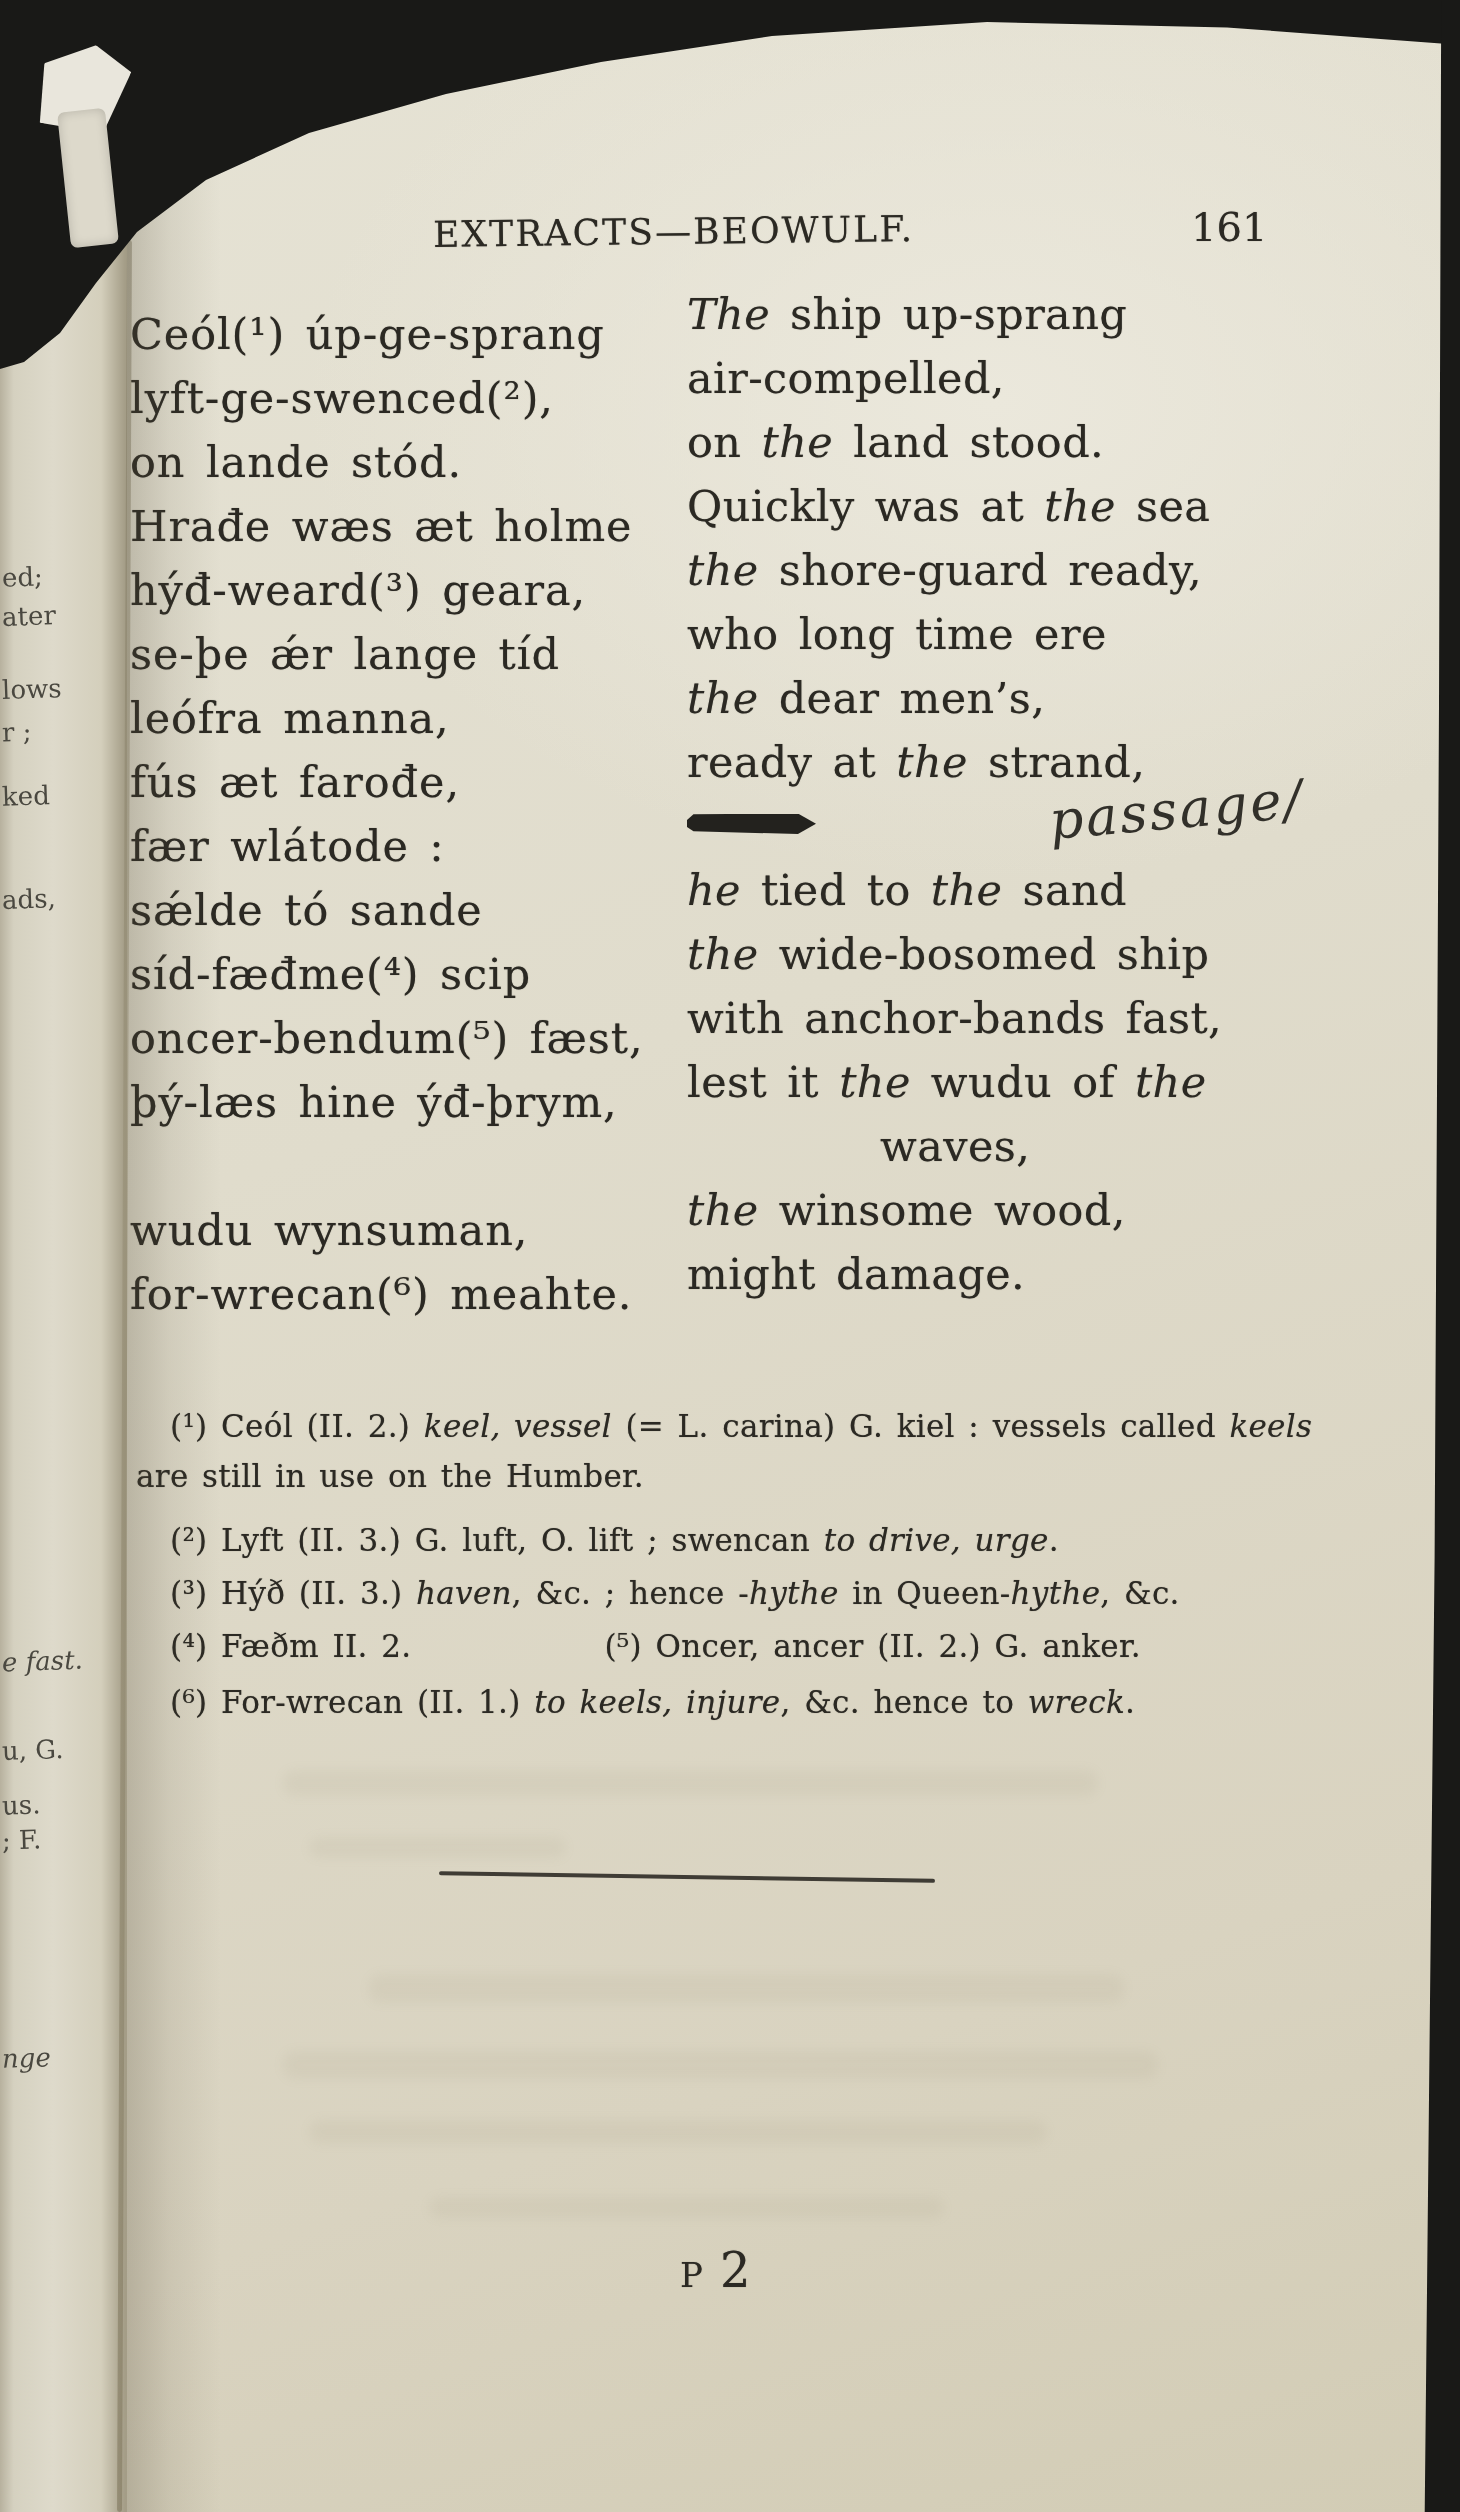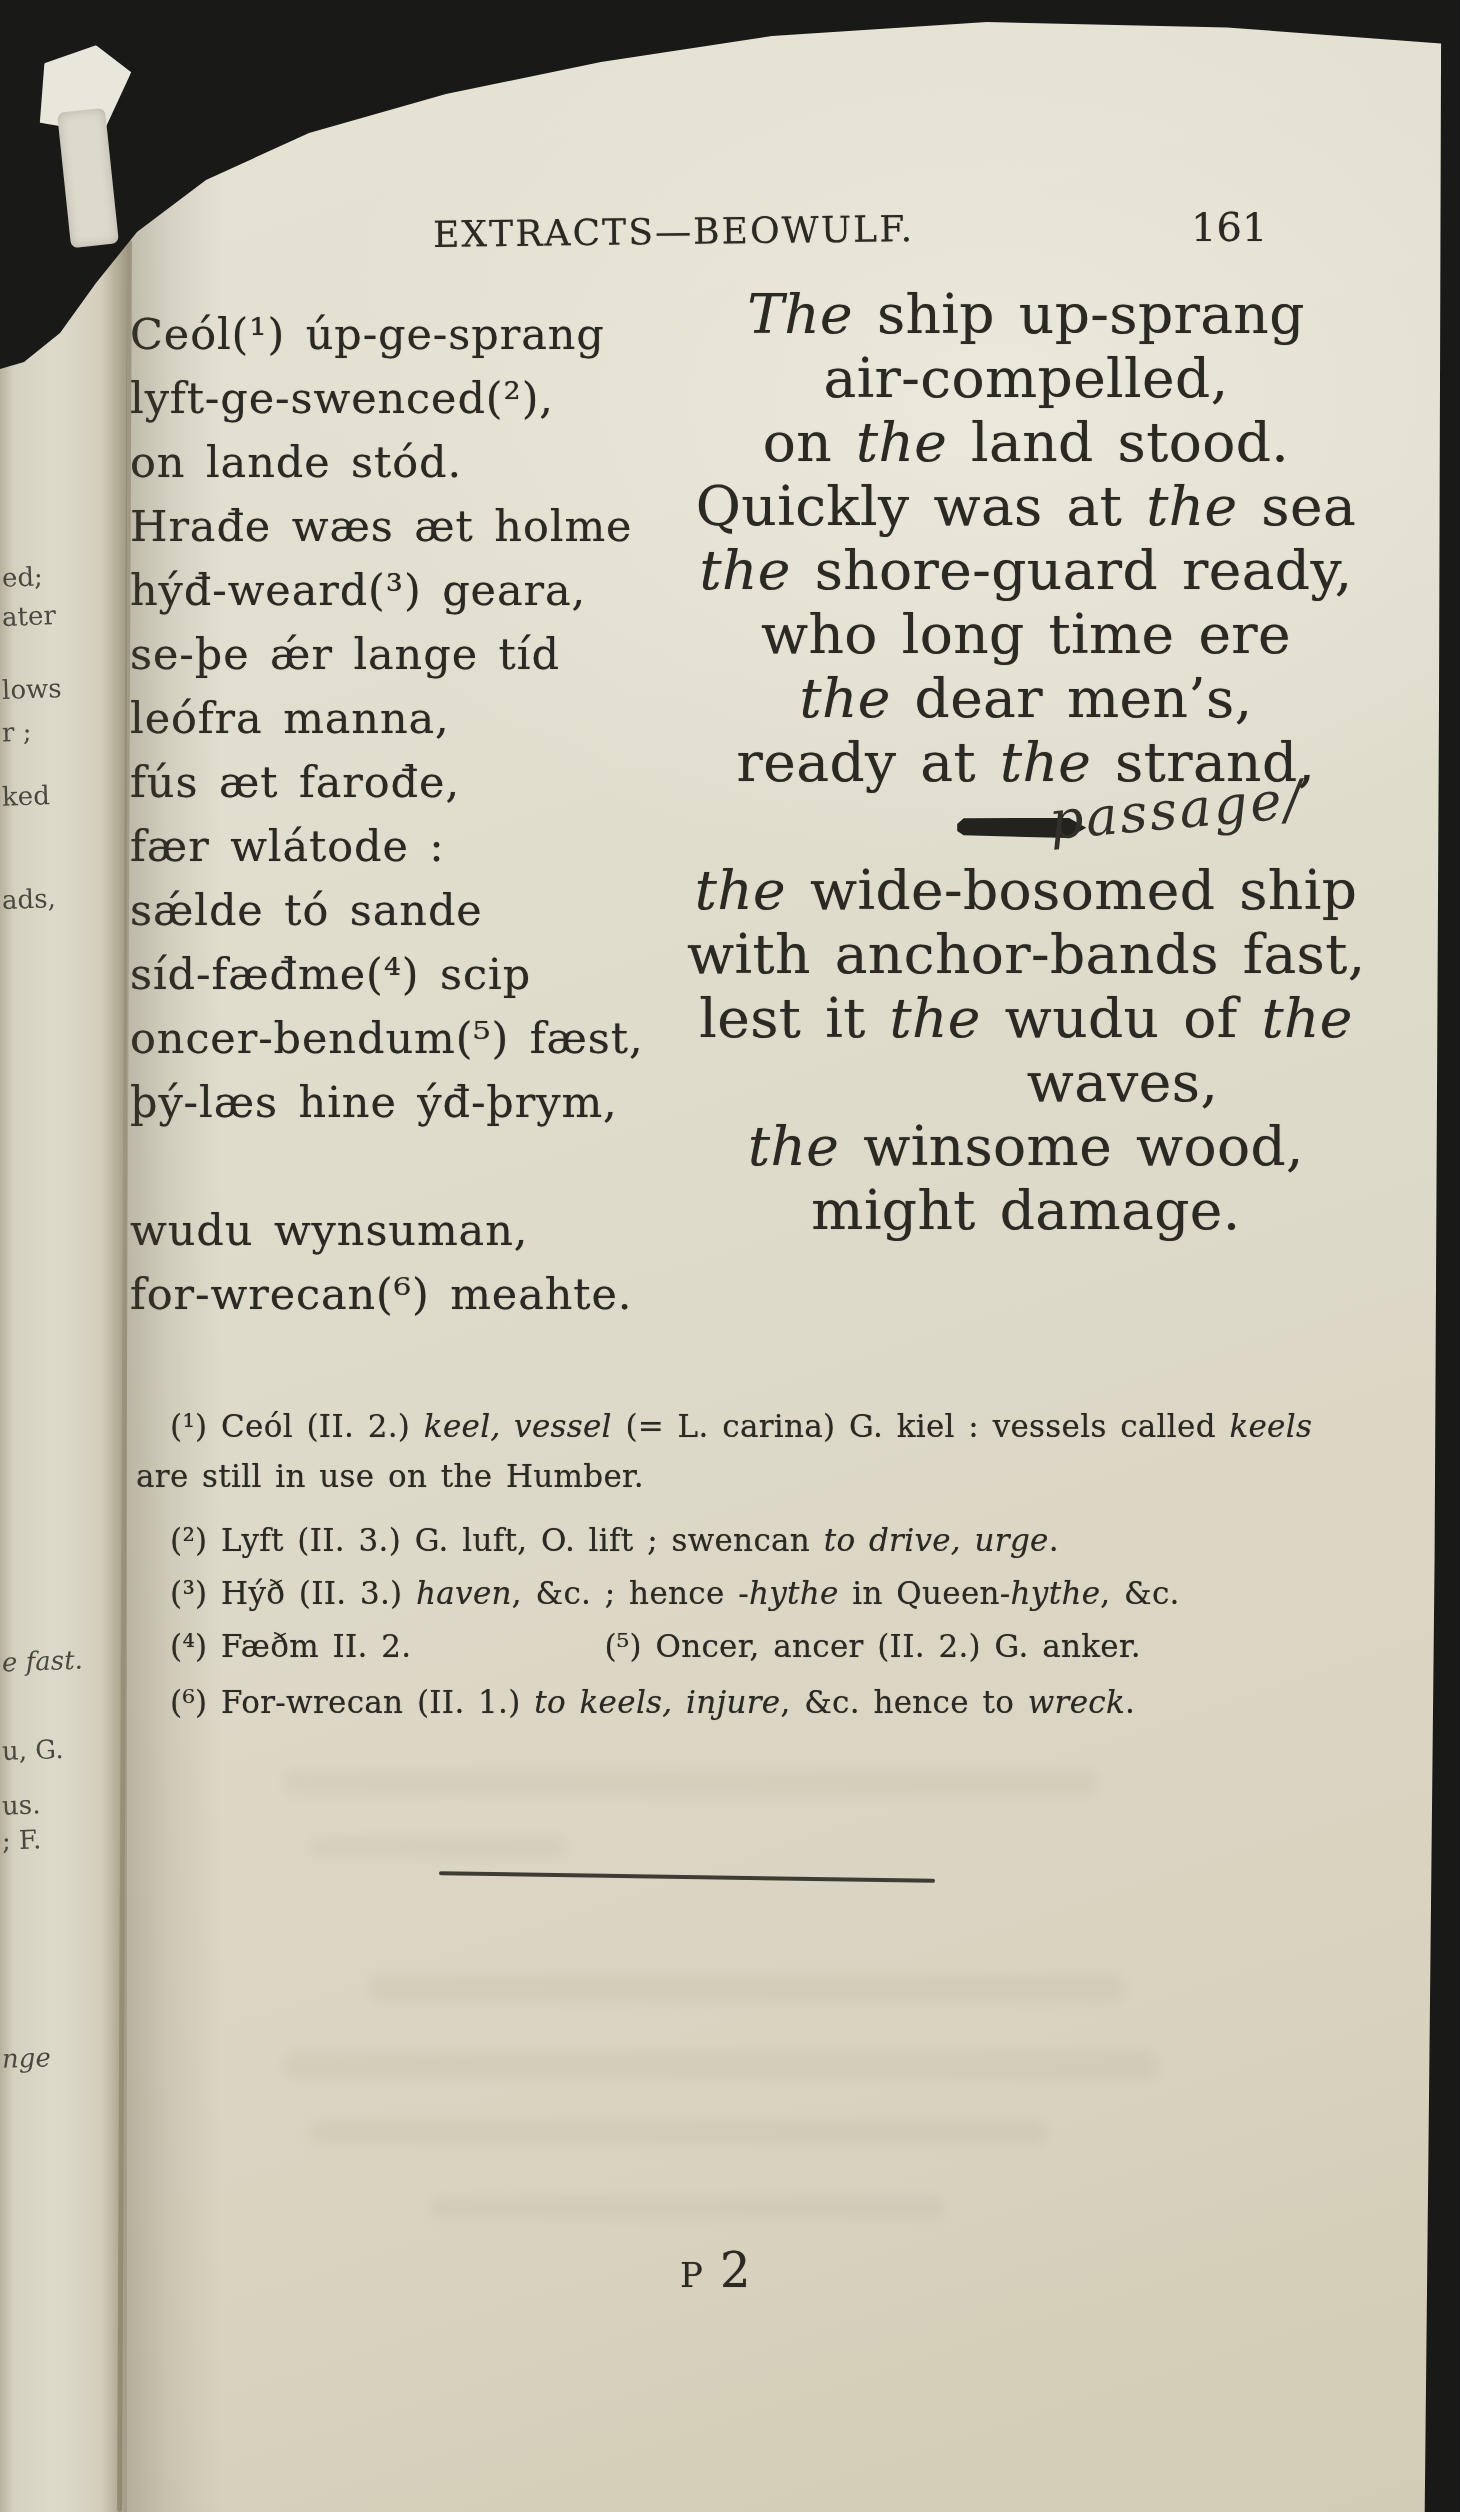--- a/index.html
+++ b/index.html
@@ -41,21 +41,21 @@
     transform:rotate(16deg);clip-path:polygon(0 35%,52% 0,100% 18%,88% 92%,14% 100%);
   }
   .ribbon2{
     position:absolute;left:64px;top:110px;width:48px;height:136px;background:#ddd9cb;z-index:5;
     transform:rotate(-6deg);border-radius:6.9px;box-shadow:inset 0 0 10.3px rgba(0,0,0,.18);
   }
   .title,.pagenum,.oe-col,.tr-col,.footnotes,.sig{text-shadow:0 0 0.9px rgba(46,44,38,.55);}
   .title{position:absolute;left:433px;top:211px;font-size:36px;letter-spacing:2.1px;z-index:3;white-space:nowrap;transform:rotate(-.7deg);}
   .pagenum{position:absolute;left:1191px;top:204px;font-size:40px;z-index:3;}
   .oe-col{position:absolute;left:130px;top:302px;width:549px;font-size:43px;letter-spacing:0.9px;word-spacing:6px;z-index:3;}
-  .tr-col{position:absolute;left:687px;top:282px;width:678px;font-size:55px;letter-spacing:0.4px;word-spacing:6px;z-index:3;text-align:center;}
+  .tr-col{position:absolute;left:687px;top:282px;width:678px;font-size:43px;letter-spacing:0.4px;word-spacing:6px;z-index:3;}
   .pline{height:64px;line-height:64px;white-space:nowrap;}
   .tr-col i,.footnotes i{font-style:italic;}
   .blob{
     display:inline-block;width:129px;height:20.6px;background:#23221e;border-radius:4.3px;
     clip-path:polygon(0 32%,5% 4%,86% 0,100% 50%,86% 100%,5% 86%,0 66%);
     margin-right:8.6px;vertical-align:6.9px;
   }
   .fngap{display:inline-block;width:193px;}
   .handwritten{
     position:absolute;left:1049px;top:779px;font-size:53px;font-style:italic;letter-spacing:2.6px;
@@ -104,20 +104,21 @@
   <div class="tr-col" id="tr-col">
       <div class="pline"><i>The</i><span> ship up-sprang</span></div>
       <div class="pline"><span>air-compelled,</span></div>
       <div class="pline"><span>on </span><i>the</i><span> land stood.</span></div>
       <div class="pline"><span>Quickly was at </span><i>the</i><span> sea</span></div>
       <div class="pline"><i>the</i><span> shore-guard ready,</span></div>
       <div class="pline"><span>who long time ere</span></div>
       <div class="pline"><i>the</i><span> dear men’s,</span></div>
       <div class="pline"><span>ready at </span><i>the</i><span> strand,</span></div>
       <div class="pline"><span class="blob"></span></div>
+      <div class="pline"><i>he</i><span> tied to </span><i>the</i><span> sand</span></div>
       <div class="pline"><i>the</i><span> wide-bosomed ship</span></div>
       <div class="pline"><span>with anchor-bands fast,</span></div>
       <div class="pline"><span>lest it </span><i>the</i><span> wudu of </span><i>the</i></div>
       <div class="pline"><span class="fngap"></span><span>waves,</span></div>
       <div class="pline"><i>the</i><span> winsome wood,</span></div>
       <div class="pline"><span>might damage.</span></div>
     </div>
 
   <div class="handwritten">passage/</div>
 

